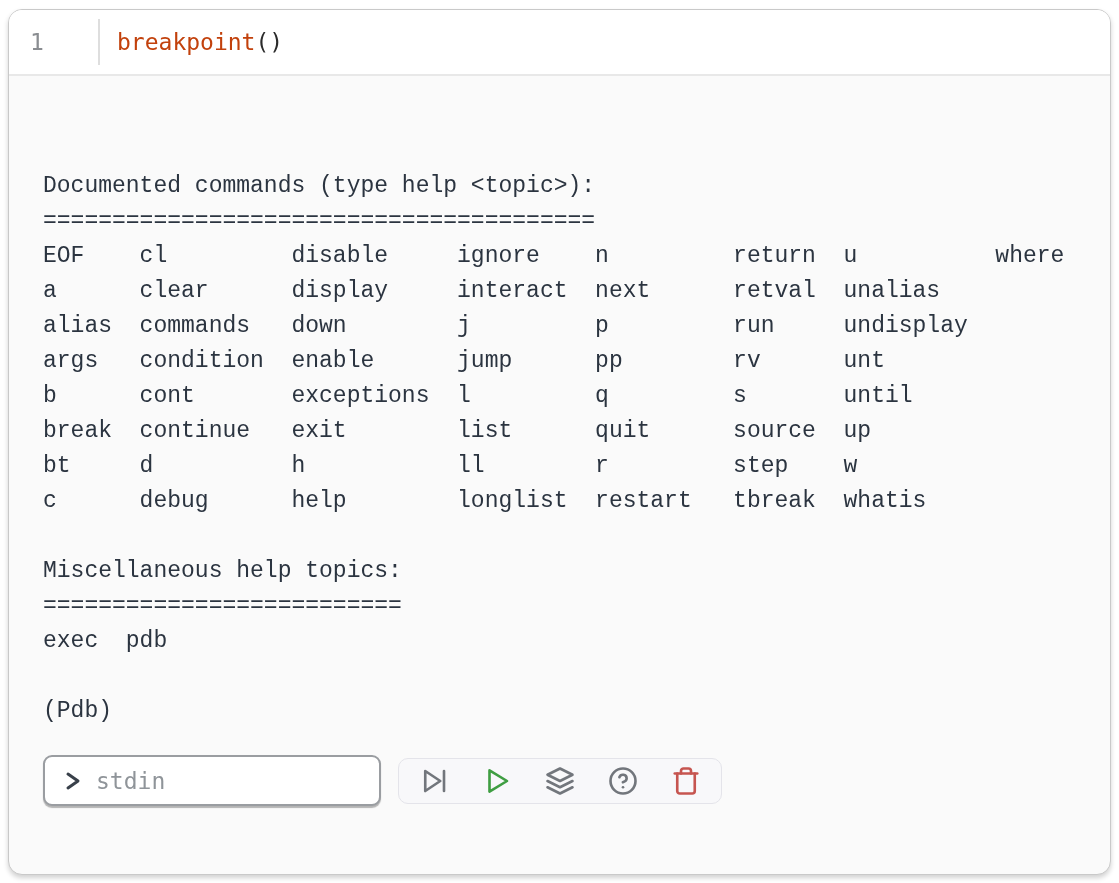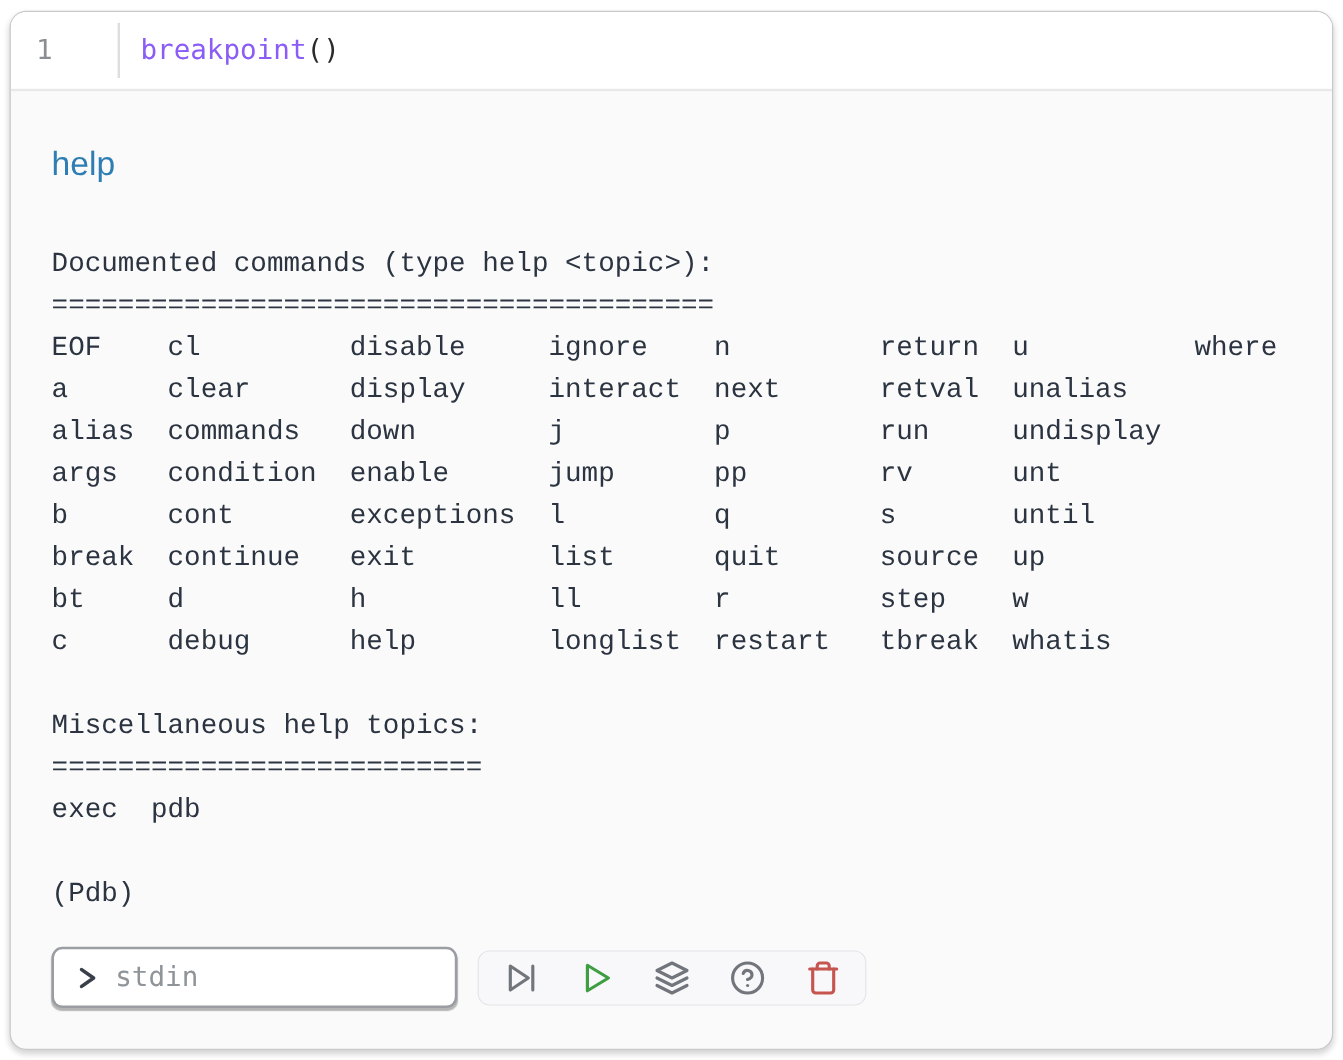--- a/index.html
+++ b/index.html
@@ -45,21 +45,21 @@
     color: #8a8d91;
   }
   .code-line {
     display: flex;
     align-items: center;
     padding-left: 17px;
     font-family: "DejaVu Sans Mono", monospace;
     font-size: 23px;
     white-space: pre;
   }
-  .tok-builtin { color: #8b5cf6; }
+  .tok-builtin { color: #c2410c; }
   .tok-punct   { color: #2b2b2b; }
 
   
   .console { padding: 44px 34px 0 34px; }
   .echo {
     color: #2e7eb3;
     font-size: 28px;
     line-height: 34px;
     font-family: "Liberation Sans", sans-serif;
   }
@@ -134,21 +134,20 @@
 <div class="ide-card">
 
   <div class="editor">
     <div class="gutter">
       <span class="line-number">1</span>
     </div>
     <div class="code-line"><span class="tok-builtin">breakpoint</span><span class="tok-punct">()</span></div>
   </div>
 
   <div class="console">
-    <div class="echo">help</div>
 
     <pre class="output">Documented commands (type help &lt;topic&gt;):
 ========================================
 EOF    cl         disable     ignore    n         return  u          where
 a      clear      display     interact  next      retval  unalias
 alias  commands   down        j         p         run     undisplay
 args   condition  enable      jump      pp        rv      unt
 b      cont       exceptions  l         q         s       until
 break  continue   exit        list      quit      source  up
 bt     d          h           ll        r         step    w

